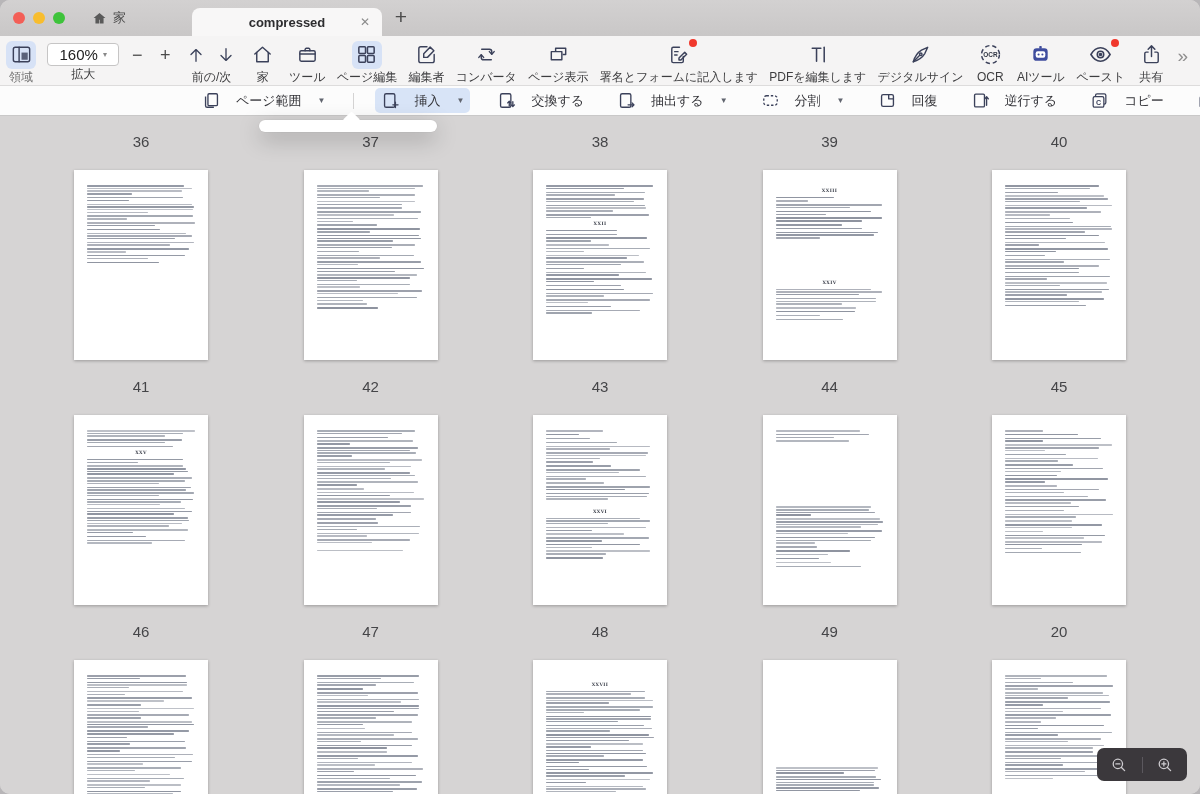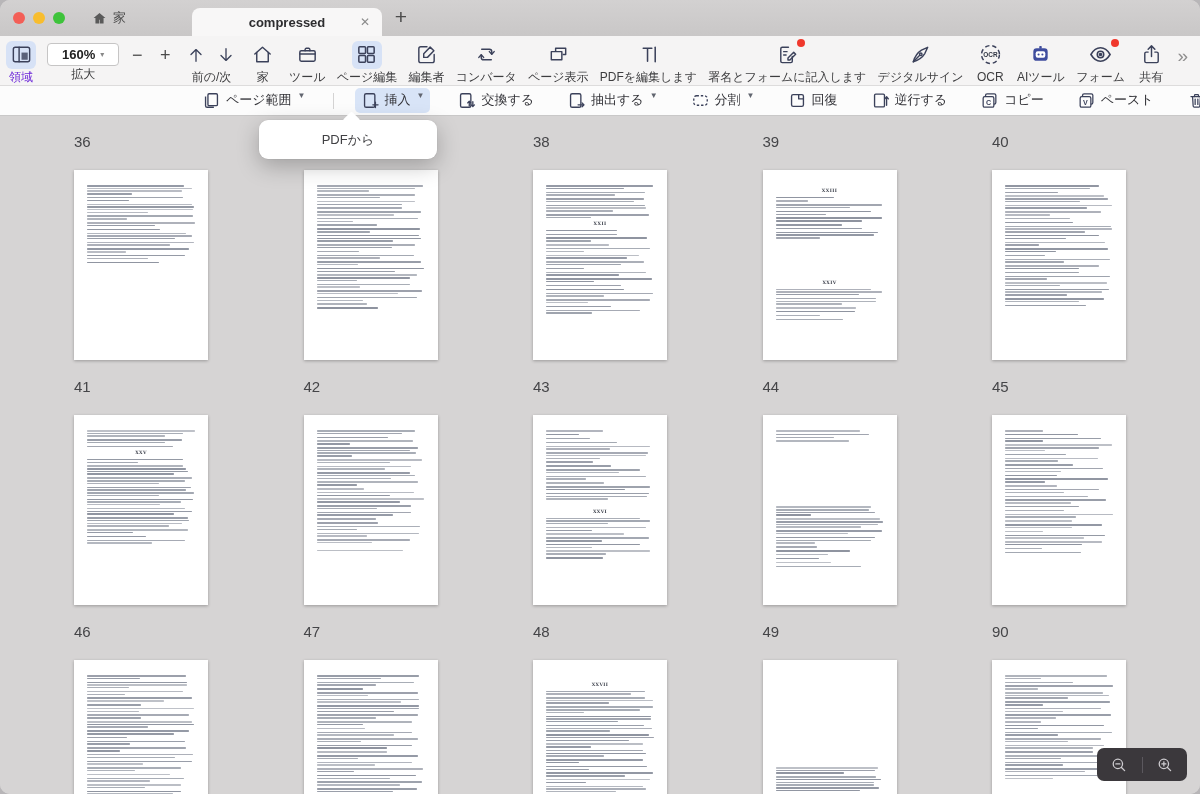--- a/index.html
+++ b/index.html
@@ -26,46 +26,46 @@
 
   
   .toolbar-main { height:50px; background:#f5f4f4; border-bottom:1px solid #dddcdc;
                   display:flex; align-items:center; justify-content:space-between; padding:2px 10px 0 6px; }
   .tb-btn { display:flex; flex-direction:column; align-items:center; justify-content:space-between;
             height:42px; flex:0 0 auto; }
   .tb-btn .ico { position:relative; height:28px; min-width:30px; padding:0 3px; display:flex;
                  align-items:center; justify-content:center; border-radius:6px; }
   .tb-btn .lbl { font-size:12px; color:#3d3d3f; white-space:nowrap; line-height:12px; }
   .tb-btn.active .ico { background:#d7e2f6; }
-  .tb-btn.disabled .lbl { color:#6d28d9; }
+  .tb-btn.disabled .lbl { color:#737373; }
   .badge { position:absolute; top:-2px; right:-3px; width:8px; height:8px; border-radius:50%; background:#f0382c; }
   .zoom-group { display:flex; align-items:flex-start; gap:8px; height:42px; }
   .zoom-col { display:flex; flex-direction:column; align-items:center; justify-content:space-between; height:42px; }
   .zoom-select { width:72px; height:23px; background:#fff; border:1px solid #c6c5c5; border-radius:4px;
                  display:flex; align-items:center; justify-content:center; gap:5px; margin-top:2px; }
-  .zoom-select .val { font-size:13px; font-weight:bold; color:#222; }
+  .zoom-select .val { font-size:15px; font-weight:normal; color:#222; }
   .zoom-select .car { font-size:8px; color:#888; }
   .pm { font-size:18px; color:#4a4a4a; width:20px; height:28px; display:flex; align-items:center;
         justify-content:center; margin-top:1px; }
   .arrow-pair { display:flex; gap:10px; align-items:center; height:28px; }
   .ovf { font-size:19px; color:#8f8e8e; padding:0 2px 12px 0; }
 
   
   .toolbar-sub { height:30px; background:#fcfcfc; border-bottom:1px solid #c9c8c8;
                  display:flex; align-items:center; gap:21px; padding-left:196px; }
-  .rb-item { display:flex; align-items:flex-start; gap:5px; font-size:13px; color:#333338; white-space:nowrap;
+  .rb-item { display:flex; align-items:center; gap:15px; font-size:13px; color:#333338; white-space:nowrap;
              padding:3px 6px; border-radius:5px; flex:0 0 auto; }
   .rb-item.active { background:#d8e4f7; }
   .rb-caret { font-size:8px; color:#61656f; margin-left:1px; }
   .rb-divider { width:1px; height:16px; background:#d4d3d3; flex:0 0 auto; }
 
   
   .canvas { position:relative; height:678px; background:#d6d4d4; overflow:hidden; padding-top:17px; }
   .thumb-row { display:flex; justify-content:center; gap:95.5px; margin-bottom:18px; }
-  .thumb-cell { display:flex; flex-direction:column; align-items:flex-start; }
+  .thumb-cell { display:flex; flex-direction:column; align-items:center; }
   .page-num { height:18px; line-height:18px; font-size:15px; color:#454548; margin-bottom:19px; }
   .thumb { width:134px; height:190px; background:#ffffff; box-shadow:0 1px 3px rgba(0,0,0,.28); }
   .thumb-body { width:100%; height:100%; padding:15px 13px; overflow:hidden; }
   .th-para { margin-bottom:2.4px; }
   .th-line { height:1.5px; background:#7e8492; margin-bottom:1.2px; border-radius:0.7px; }
   .th-head { font-family:"DejaVu Serif","Liberation Serif",serif; font-weight:bold; font-size:4.5px;
              line-height:6px; color:#3e424d; text-align:center; margin:2.5px 0 3px; letter-spacing:.4px; }
 
   
   .dropdown { position:absolute; left:259px; top:120px; width:178px; background:#fff; border-radius:9px;
@@ -209,39 +209,39 @@
         <svg width="23" height="23" viewBox="0 0 24 24" fill="none" stroke="#3b415a" stroke-width="1.5" stroke-linejoin="round">
             <rect x="4.5" y="9" width="11" height="8.5"></rect>
             <path d="M9 9V5.5h10.5V12h-3.2"></path>
           </svg>
       </span>
       <span class="lbl">ページ表示</span>
     </div>
 
     <div class="tb-btn">
       <span class="ico">
-        <svg width="23" height="23" viewBox="0 0 24 24" fill="none" stroke="#3b415a" stroke-width="1.6" stroke-linecap="round">
-            <path d="M6.5 5.5h9M11 5.5V19"></path>
-            <line x1="19" y1="4.5" x2="19" y2="19.5"></line>
-          </svg>
-      </span>
-      <span class="lbl">PDFを編集します</span>
-    </div>
-
-    <div class="tb-btn">
-      <span class="ico">
         <svg width="23" height="23" viewBox="0 0 24 24" fill="none" stroke="#3b415a" stroke-width="1.5" stroke-linecap="round" stroke-linejoin="round">
             <path d="M17 14v5a1.5 1.5 0 0 1-1.5 1.5h-9A1.5 1.5 0 0 1 5 19V6a1.5 1.5 0 0 1 1.5-1.5H13"></path>
             <line x1="8" y1="9" x2="11.5" y2="9"></line>
             <line x1="8" y1="12.5" x2="10.5" y2="12.5"></line>
             <path d="M12.5 15.7l6-6 2 2-6 6h-2z"></path>
           </svg>
         <span class="badge"></span>
       </span>
       <span class="lbl">署名とフォームに記入します</span>
+    </div>
+
+    <div class="tb-btn">
+      <span class="ico">
+        <svg width="23" height="23" viewBox="0 0 24 24" fill="none" stroke="#3b415a" stroke-width="1.6" stroke-linecap="round">
+            <path d="M6.5 5.5h9M11 5.5V19"></path>
+            <line x1="19" y1="4.5" x2="19" y2="19.5"></line>
+          </svg>
+      </span>
+      <span class="lbl">PDFを編集します</span>
     </div>
 
     <div class="tb-btn">
       <span class="ico">
         <svg width="23" height="23" viewBox="0 0 24 24" fill="none" stroke="#3b415a" stroke-width="1.5" stroke-linecap="round" stroke-linejoin="round">
             <path d="M4.5 19.5C6 14.5 9 10 13 7.5l6.5-3-3 6.5C14 15 9.5 18 4.5 19.5Z"></path>
             <circle cx="12.3" cy="11.8" r="1.3"></circle>
             <path d="M4.5 19.5 11.2 12.9"></path>
           </svg>
       </span>
@@ -274,21 +274,21 @@
 
     <div class="tb-btn">
       <span class="ico">
         <svg width="25" height="25" viewBox="0 0 24 24" fill="none" stroke="#3b415a" stroke-width="1.5">
             <path d="M2.8 12C5.4 7.6 8.6 5.6 12 5.6s6.6 2 9.2 6.4c-2.6 4.4-5.8 6.4-9.2 6.4S5.4 16.4 2.8 12Z"></path>
             <circle cx="12" cy="12" r="3.1"></circle>
             <circle cx="12" cy="12" r="1" fill="#3b415a"></circle>
           </svg>
         <span class="badge"></span>
       </span>
-      <span class="lbl">フォーム</span>
+      <span class="lbl">ペースト</span>
     </div>
 
     <div class="tb-btn">
       <span class="ico">
         <svg width="23" height="23" viewBox="0 0 24 24" fill="none" stroke="#3b415a" stroke-width="1.5" stroke-linecap="round" stroke-linejoin="round">
             <path d="M8.5 9.5H6.5a1.5 1.5 0 0 0-1.5 1.5v8a1.5 1.5 0 0 0 1.5 1.5h11a1.5 1.5 0 0 0 1.5-1.5v-8a1.5 1.5 0 0 0-1.5-1.5h-2"></path>
             <path d="M12 14V3.5M8.5 6.5 12 3l3.5 3.5"></path>
           </svg>
       </span>
       <span class="lbl">共有</span>
@@ -1414,21 +1414,21 @@
                 <div class="th-line" style="width: 97.6969%; opacity: 0.87;"></div>
                 <div class="th-line" style="width: 91.3952%; opacity: 0.67;"></div>
                 <div class="th-line" style="width: 90.8933%; opacity: 0.67;"></div>
                 <div class="th-line" style="width: 95.9607%; opacity: 0.83;"></div>
                 <div class="th-line" style="width: 77.7937%; opacity: 0.85;"></div>
               </div>
             </div>
           </div>
         </div>
         <div class="thumb-cell">
-          <div class="page-num">90</div>
+          <div class="page-num">20</div>
           <div class="thumb">
             <div class="thumb-body">
               <div class="th-para">
                 <div class="th-line" style="width: 94.4168%; opacity: 0.61;"></div>
                 <div class="th-line" style="width: 32.9168%; opacity: 0.63;"></div>
               </div>
               <div class="th-para">
                 <div class="th-line" style="width: 62.6225%; opacity: 0.66;"></div>
               </div>
               <div class="th-para">
@@ -1490,21 +1490,20 @@
                 <div class="th-line" style="width: 97.7133%; opacity: 0.71;"></div>
                 <div class="th-line" style="width: 44.8774%; opacity: 0.5;"></div>
               </div>
             </div>
           </div>
         </div>
       </div>
   </div>
 
   <div class="dropdown">
-    <div class="dd-item">PDFから</div>
   </div>
 
   <div class="zoom-pill">
     <div class="zp-btn">
       <span>
         <svg width="18" height="18" viewBox="0 0 24 24" fill="none" stroke="#cfcdd1" stroke-width="1.7" stroke-linecap="round">
             <circle cx="10.5" cy="10.5" r="6.2"></circle>
             <line x1="15.3" y1="15.3" x2="19.5" y2="19.5"></line>
             <line x1="7.8" y1="10.5" x2="13.2" y2="10.5"></line>
           </svg>

